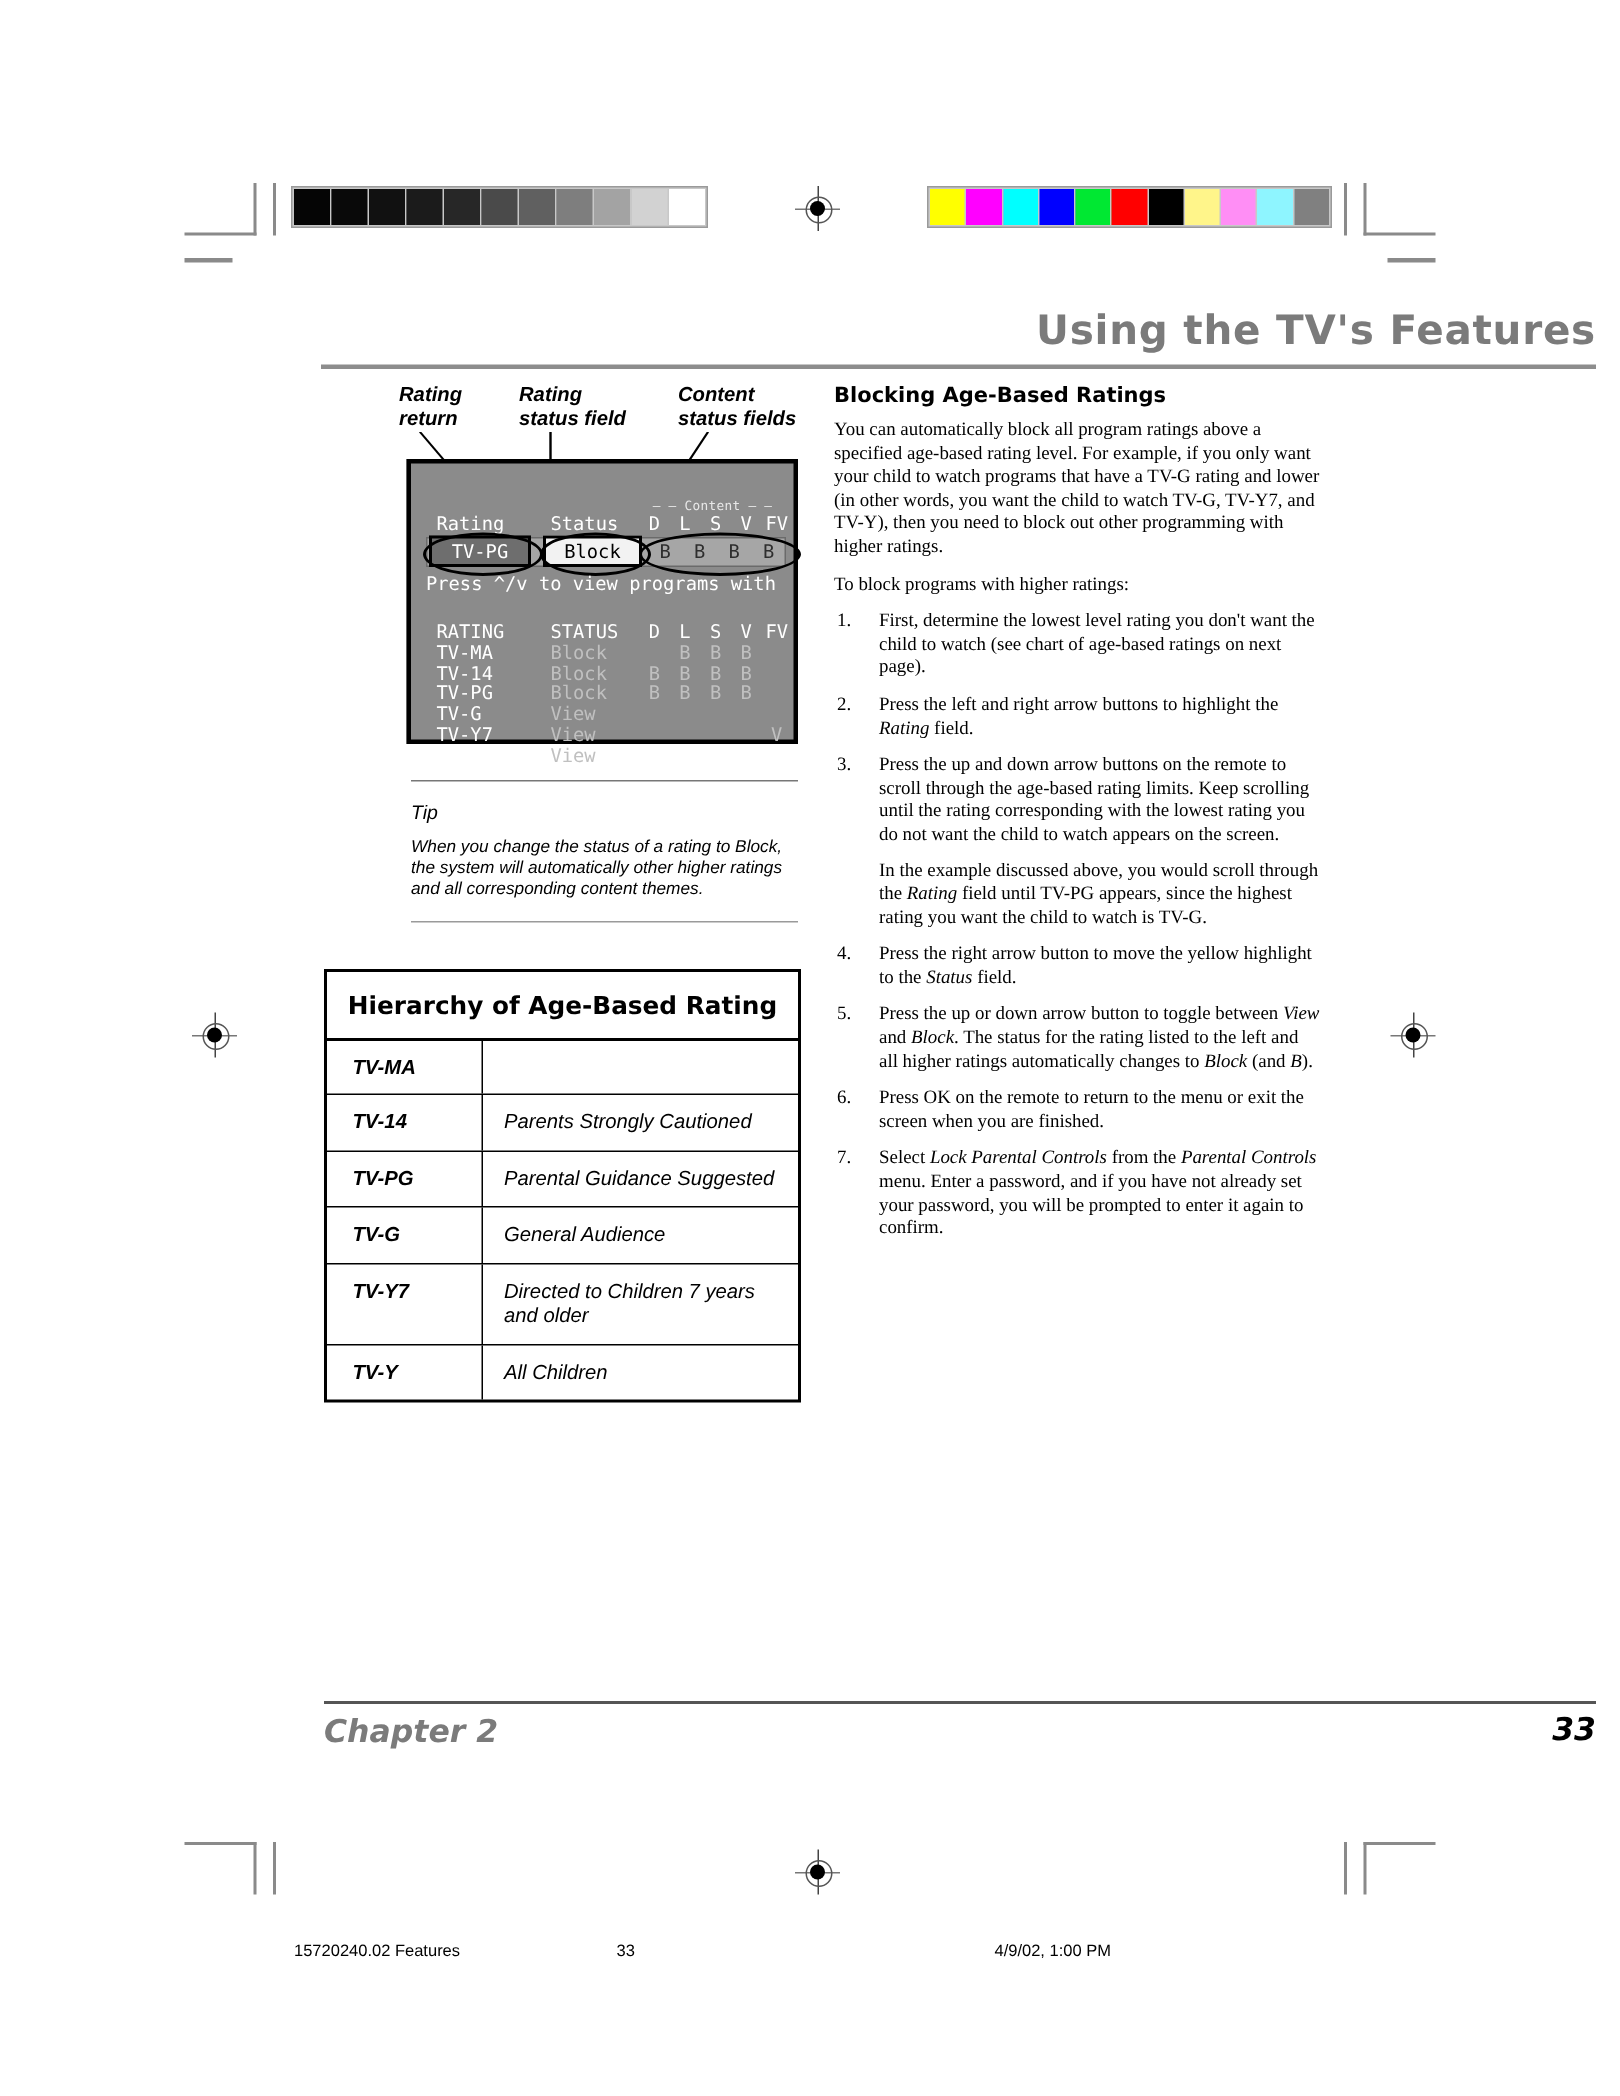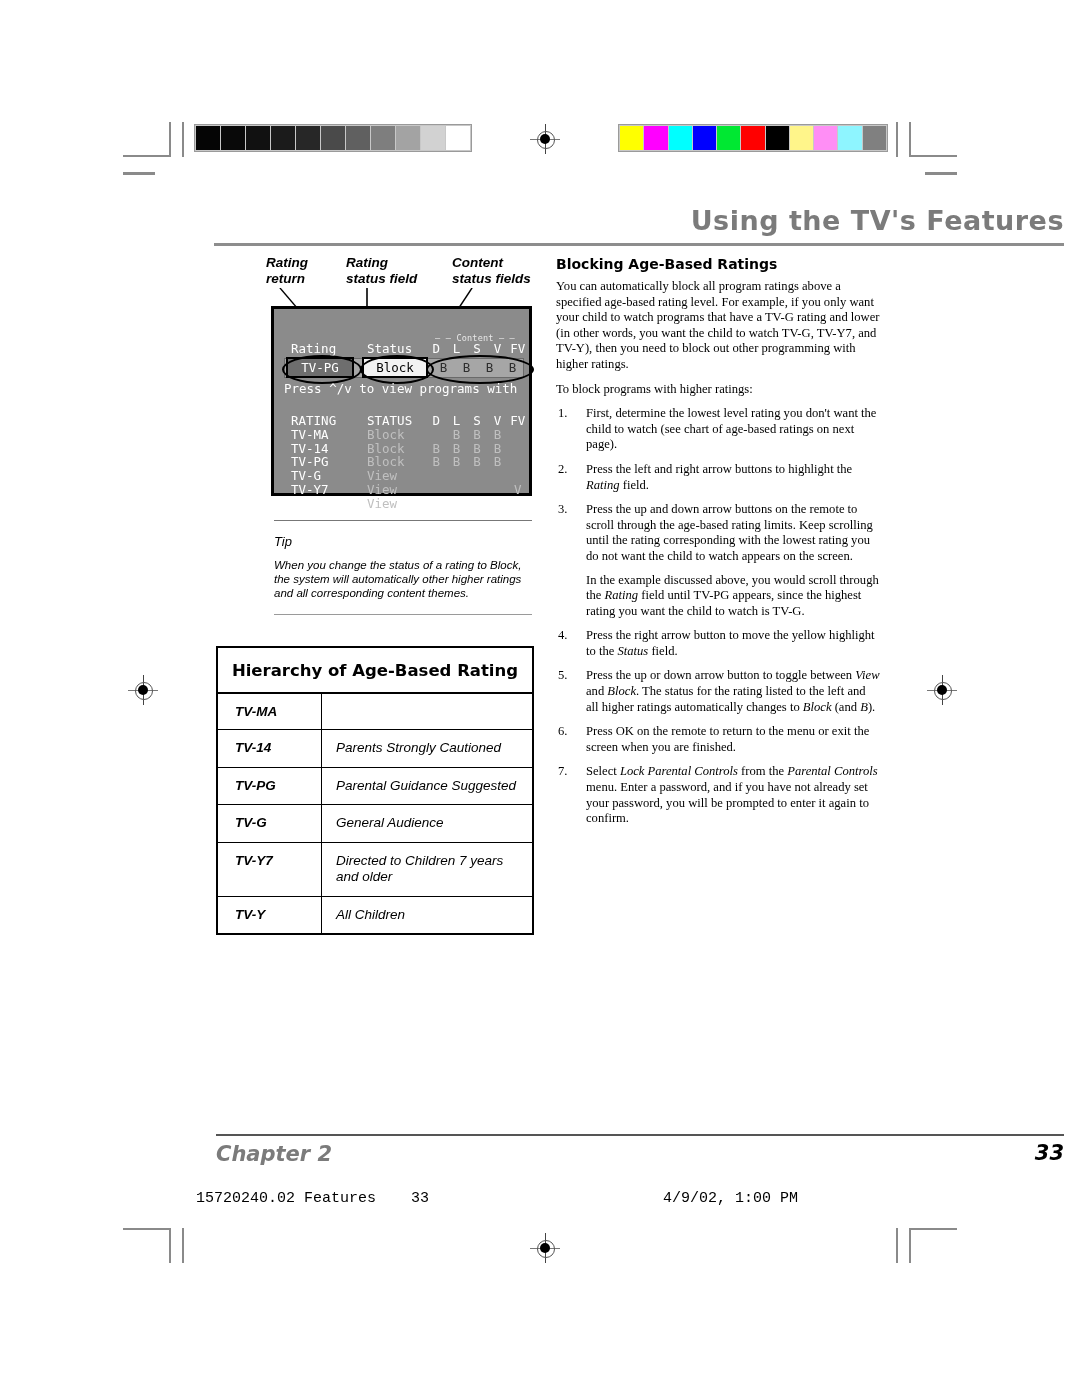--- a/index.html
+++ b/index.html
@@ -151,21 +151,21 @@
   .chapter {
     position:absolute; left:216px; top:1142px;
     font-size:21px; font-style:italic; font-weight:bold; color:#7b7b7b;
     font-family:"DejaVu Sans", sans-serif;
   }
   .pageno {
     position:absolute; right:16px; top:1141px;
     font-size:21px; font-style:italic; font-weight:bold; color:#000;
     font-family:"DejaVu Sans", sans-serif;
   }
-  .slug { position:absolute; top:1190px; font-size:15px; font-family:Liberation Mono, monospace; color:#000; }
+  .slug { position:absolute; top:1295px; font-size:11px; font-family:Liberation Sans, sans-serif; color:#000; }
   .slug-file { left:196px; }
   .slug-num  { left:411px; }
   .slug-date { left:663px; }
 </style>
 </head>
 <body>
 
 <div class="page">
 
   <div class="crop" style="left:123px; top:155px; width:48px; height:1.6px;"></div>

